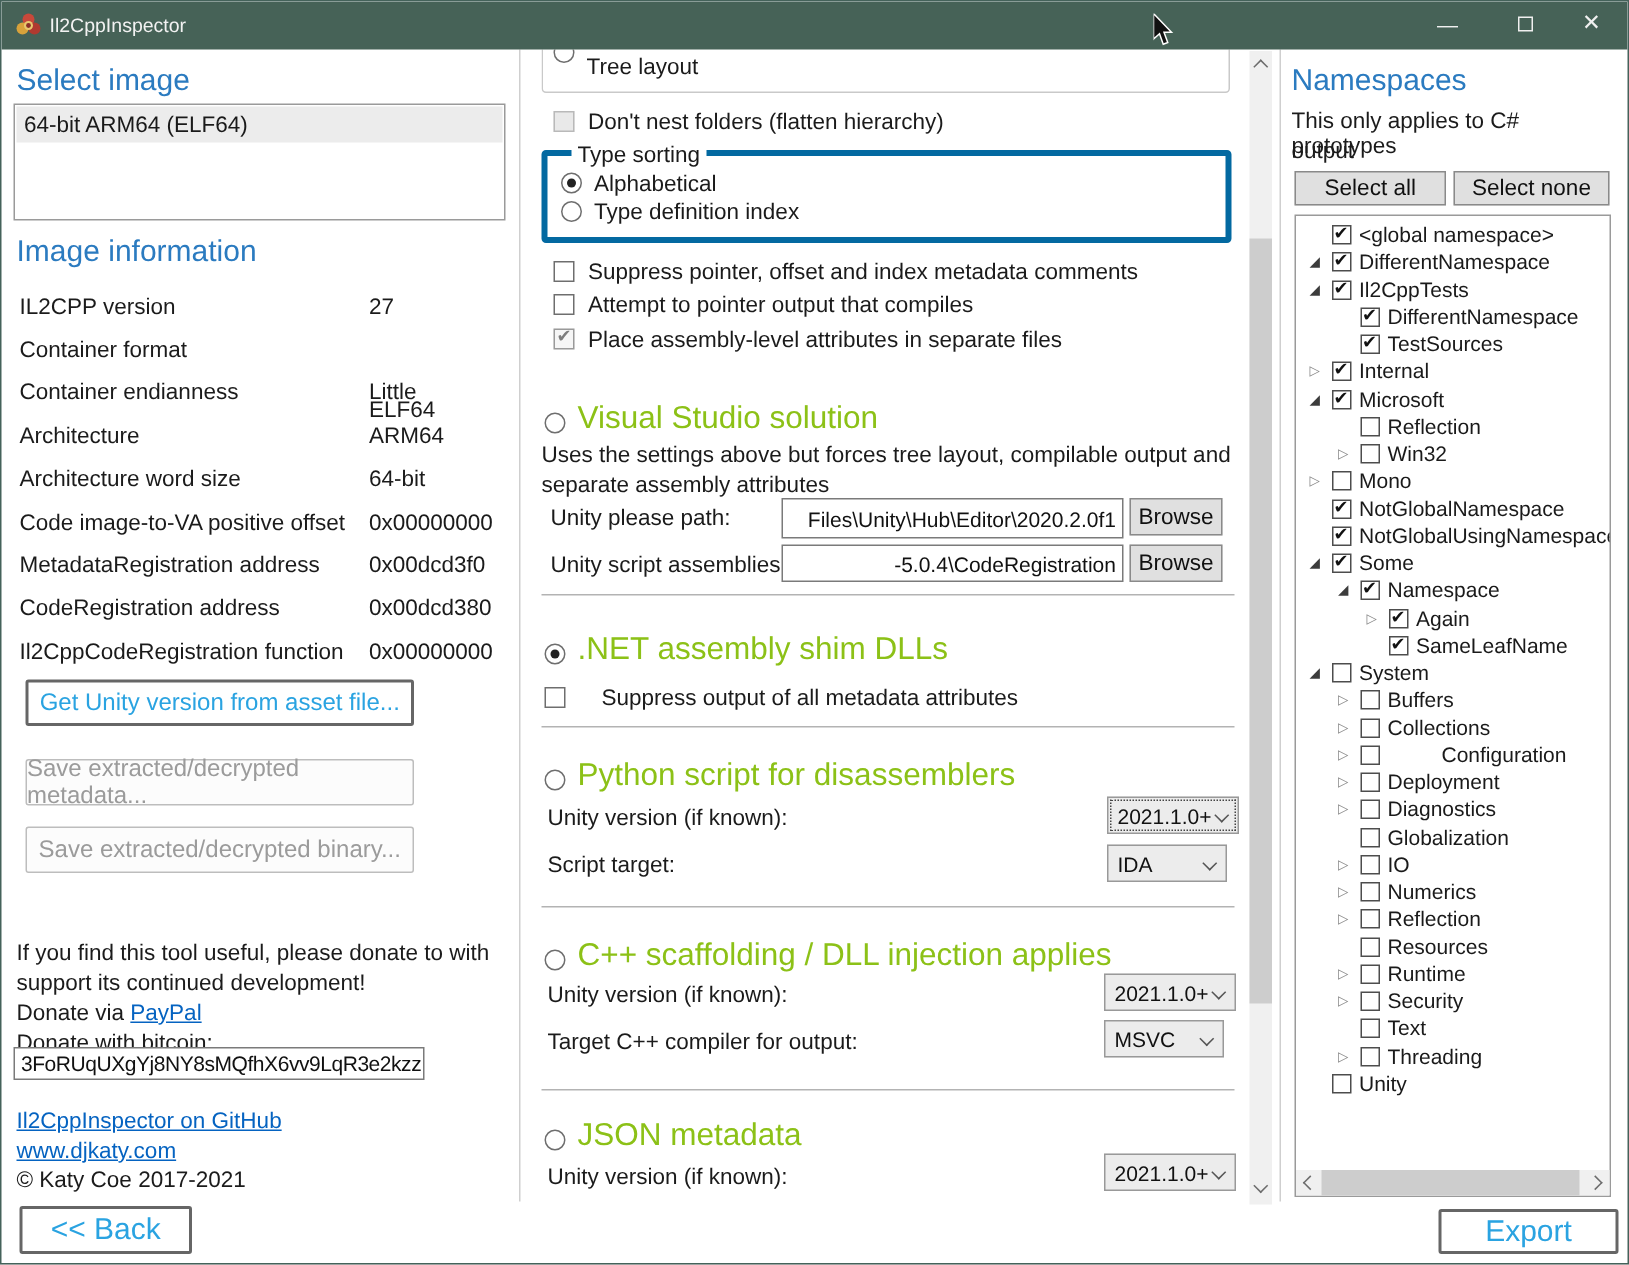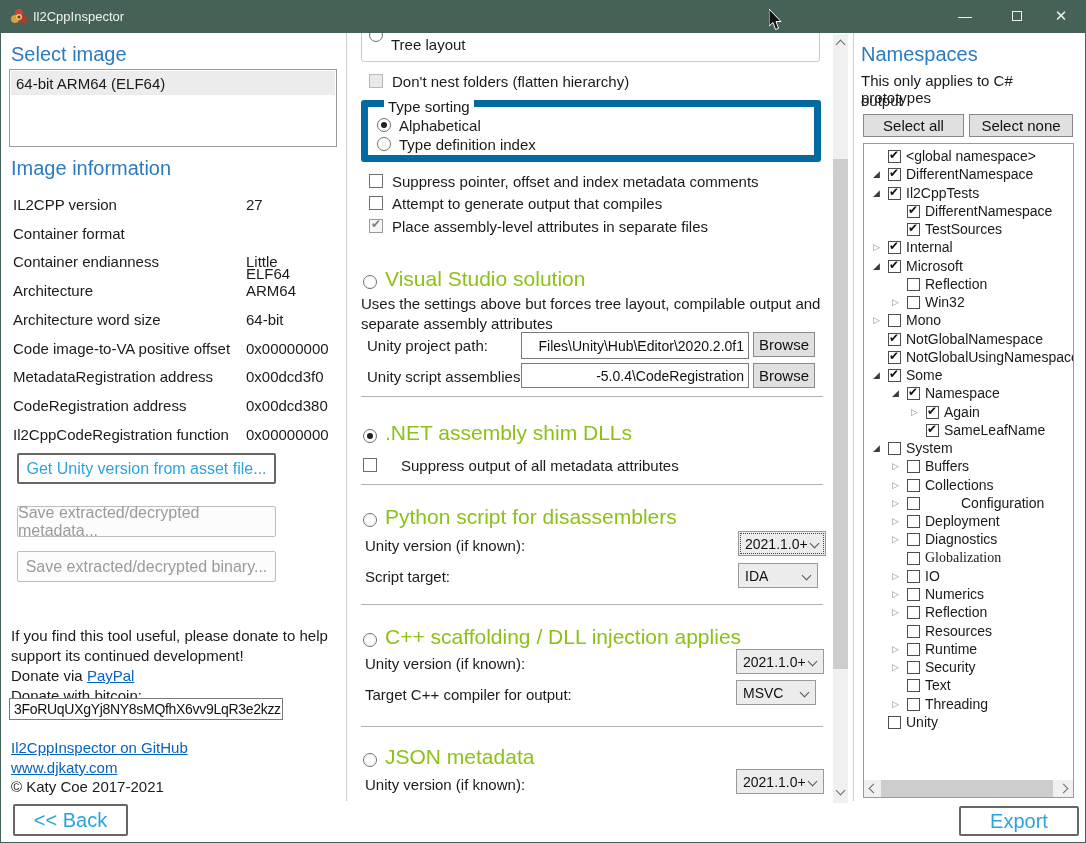--- a/index.html
+++ b/index.html
@@ -32,21 +32,21 @@
 
   
   .cb { position:absolute; width:14px; height:14px; border:1px solid #6e6e6e; background:#fff; }
   .cb.on::after { content:"✔"; position:absolute; left:1px; top:-3px; font-size:12px; color:#222; }
   .cb.gray { border-color:#b9b9b9; background:#e9e9e9; }
   .cb.graycheck { border-color:#9a9a9a; background:#f6f6f6; }
   .cb.graycheck.on::after { color:#7d7d7d; }
   .radio { position:absolute; width:14px; height:14px; border:1px solid #6e6e6e; border-radius:50%; background:#fff; }
   .radio.on::after { content:""; position:absolute; left:3px; top:3px; width:6px; height:6px; border-radius:50%; background:#222; }
 
-  .fieldset { position:absolute; border:7px solid #0369a1; border-radius:3px; }
+  .fieldset { position:absolute; border:4px solid #0369a1; border-radius:3px; }
   .legend { position:absolute; top:-9px; left:16px; background:#fff; padding:0 4px; font-size:15px; }
 
   .btn-std { position:absolute; background:#e0e0e0; border:1px solid #8a8a8a; font-size:15px; color:#111;
              display:flex; align-items:center; justify-content:center; }
   .btn-big { position:absolute; background:#fff; display:flex; align-items:center; justify-content:center; border-radius:2px; }
   .btn-big.en { border:2px solid #666; color:#2aa3e1; font-size:16px; }
   .btn-big.dis { border:1px solid #bdbdbd; color:#9b9b9b; font-size:16px; background:#fcfcfc; }
 
   .textbox { position:absolute; border:1px solid #7a7a7a; background:#fff; font-size:14px; color:#111;
              display:flex; align-items:center; overflow:hidden; white-space:nowrap; padding:0 4px; }
@@ -147,21 +147,21 @@
         <div class="abs" style="top: 229.6px; left: 0px; width: 330px;">
           <span class="txt" style="position: absolute; left: 2px;">Il2CppCodeRegistration function</span>
           <span class="txt" style="position: absolute; left: 235px;">0x00000000</span>
         </div>
       </div>
 
     <div class="btn-big en" style="left:16px;top:452px;width:259px;height:31px">Get Unity version from asset file...</div>
     <div class="btn-big dis" style="left:16px;top:505px;width:259px;height:31px">Save extracted/decrypted metadata...</div>
     <div class="btn-big dis" style="left:16px;top:550px;width:259px;height:31px">Save extracted/decrypted binary...</div>
 
-    <div class="abs txt" style="left:10px;top:626px">If you find this tool useful, please donate to help</div>
+    <div class="abs txt" style="left:10px;top:626px">If you find this tool useful, please donate to with</div>
     <div class="abs txt" style="left:10px;top:646px">support its continued development!</div>
     <div class="abs txt" style="left:10px;top:666px">
       <span>Donate via </span><span class="link">PayPal</span>
     </div>
     <div class="abs txt" style="left:10px;top:686px">Donate with bitcoin:</div>
     <div class="textbox" style="left:8px;top:697px;width:274px;height:22px;letter-spacing:-0.3px">3FoRUqUXgYj8NY8sMQfhX6vv9LqR3e2kzz</div>
 
     <div class="abs link" style="left:10px;top:738px">Il2CppInspector on GitHub</div>
     <div class="abs link" style="left:10px;top:758px">www.djkaty.com</div>
     <div class="abs txt" style="left:10px;top:777px">© Katy Coe 2017-2021</div>
@@ -186,29 +186,29 @@
       <div class="legend">Type sorting</div>
       <div class="radio on" style="left:9px;top:11px"></div>
       <div class="abs txt" style="left:31px;top:10px">Alphabetical</div>
       <div class="radio" style="left:9px;top:30px"></div>
       <div class="abs txt" style="left:31px;top:29px">Type definition index</div>
     </div>
 
     <div class="cb" style="left:368px;top:173px"></div>
     <div class="abs txt" style="left:391px;top:172px">Suppress pointer, offset and index metadata comments</div>
     <div class="cb" style="left:368px;top:195px"></div>
-    <div class="abs txt" style="left:391px;top:194px">Attempt to generate output that compiles</div>
+    <div class="abs txt" style="left:391px;top:194px">Attempt to pointer output that compiles</div>
     <div class="cb graycheck on" style="left:368px;top:218px"></div>
     <div class="abs txt" style="left:391px;top:217px">Place assembly-level attributes in separate files</div>
 
     <div class="radio" style="left:362px;top:274px"></div>
     <div class="abs h-green" style="left:384px;top:266px">Visual Studio solution</div>
     <div class="abs txt" style="left:360px;top:294px">Uses the settings above but forces tree layout, compilable output and</div>
     <div class="abs txt" style="left:360px;top:314px">separate assembly attributes</div>
-    <div class="abs txt" style="left:366px;top:336px">Unity project path:</div>
+    <div class="abs txt" style="left:366px;top:336px">Unity please path:</div>
     <div class="textbox rt" style="left:520px;top:331px;width:228px;height:27px">Files\Unity\Hub\Editor\2020.2.0f1</div>
     <div class="btn-std" style="left:752px;top:331px;width:62px;height:25px">Browse</div>
     <div class="abs txt" style="left:366px;top:367px">Unity script assemblies path:</div>
     <div class="textbox rt" style="left:520px;top:362px;width:228px;height:25px">-5.0.4\CodeRegistration</div>
     <div class="btn-std" style="left:752px;top:362px;width:62px;height:25px">Browse</div>
 
     <div class="hsep" style="left:360px;top:395px;width:462px"></div>
 
     <div class="radio on" style="left:362px;top:428px"></div>
     <div class="abs h-green" style="left:384px;top:420px">.NET assembly shim DLLs</div>
@@ -371,21 +371,21 @@
             <span class="tcb" style="left: 43px;"></span>
             <span class="tlbl" style="left: 61px;">Deployment</span>
           </div>
           <div class="trow" style="top: 383.25px;">
             <span class="exp" style="left: 28px;">▷</span>
             <span class="tcb" style="left: 43px;"></span>
             <span class="tlbl" style="left: 61px;">Diagnostics</span>
           </div>
           <div class="trow" style="top: 401.5px;">
             <span class="tcb" style="left: 43px;"></span>
-            <span class="tlbl" style="left: 61px; font-family: Liberation Serif, serif;">Globalization</span>
+            <span class="tlbl" style="left: 61px;">Globalization</span>
           </div>
           <div class="trow" style="top: 419.75px;">
             <span class="exp" style="left: 28px;">▷</span>
             <span class="tcb" style="left: 43px;"></span>
             <span class="tlbl" style="left: 61px;">IO</span>
           </div>
           <div class="trow" style="top: 438px;">
             <span class="exp" style="left: 28px;">▷</span>
             <span class="tcb" style="left: 43px;"></span>
             <span class="tlbl" style="left: 61px;">Numerics</span>

